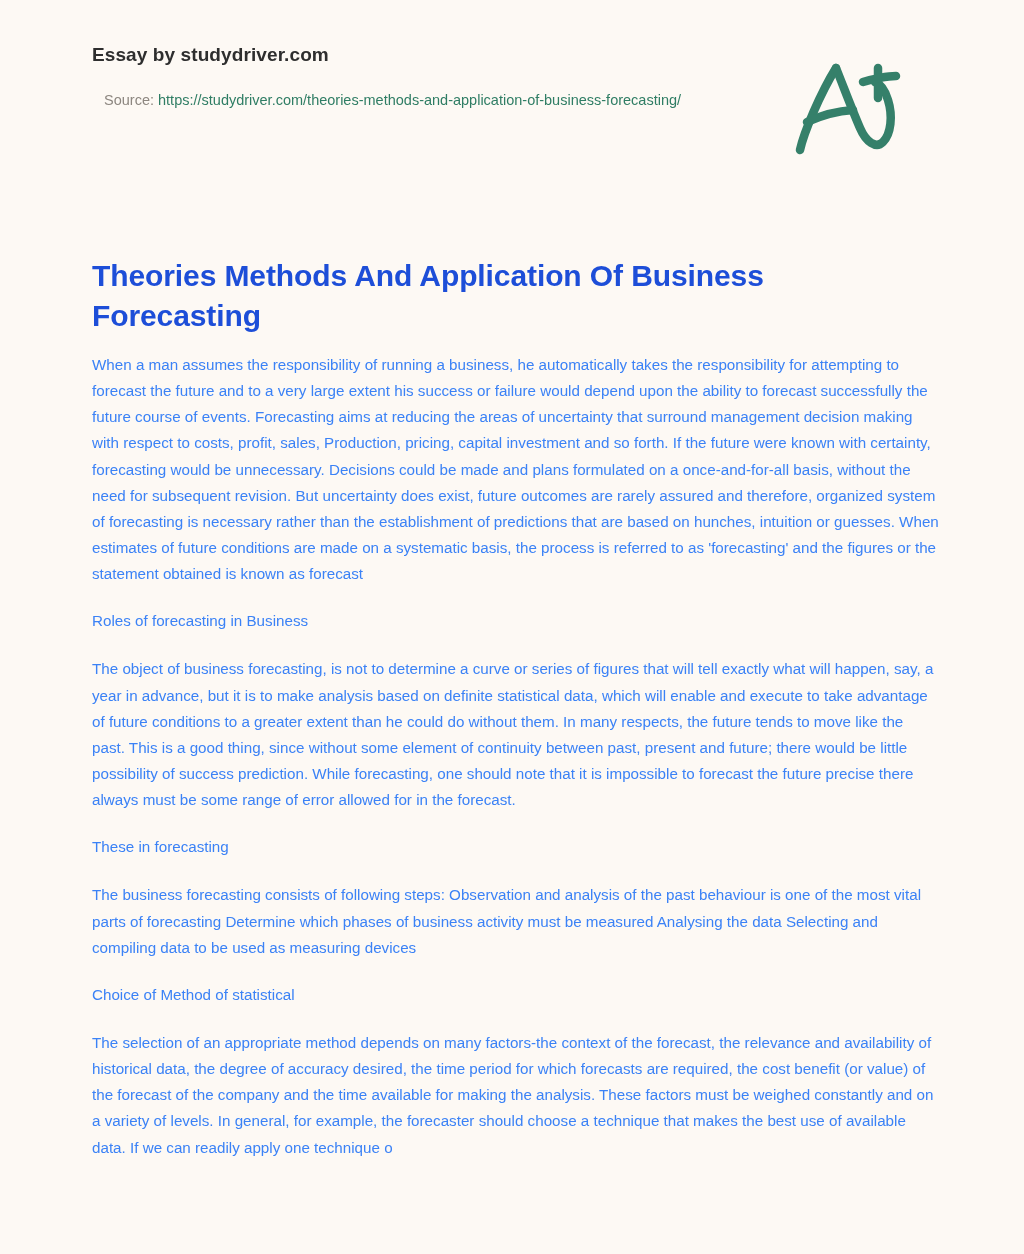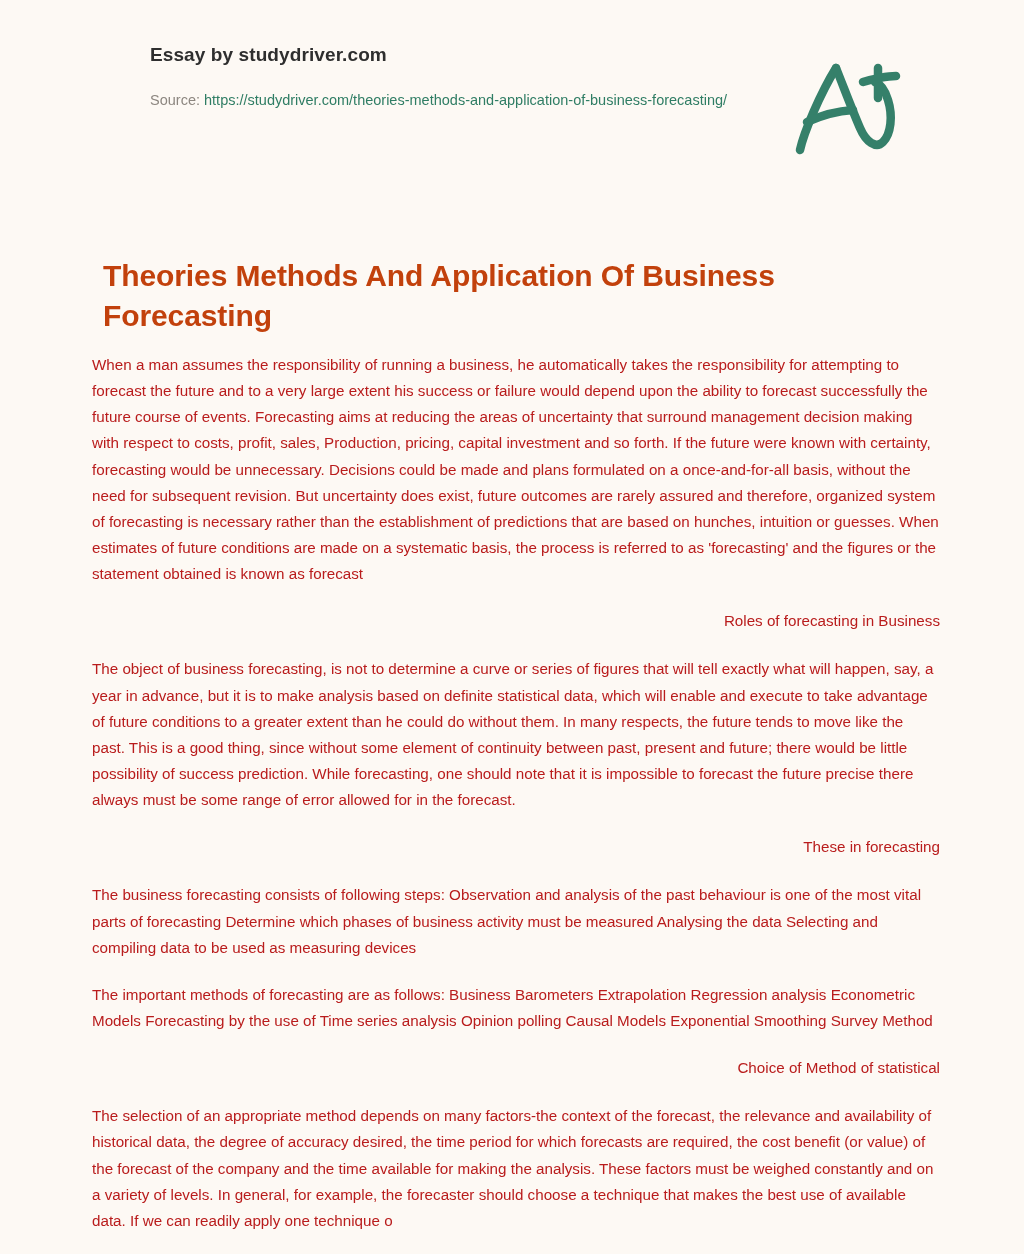--- a/index.html
+++ b/index.html
@@ -30,42 +30,42 @@
     left: 0;
     top: 0;
     width: 1024px;
     padding: 44px 92px 0 92px;
     box-sizing: border-box;
   }
 
   .header-inner {
     display: flex;
     align-items: flex-start;
-    justify-content: flex-end;
+    justify-content: space-between;
   }
 
   .header-left {
     flex: 1 1 auto;
     max-width: 640px;
   }
 
   .brand-line {
     font-size: 19px;
     font-weight: bold;
     color: #2e2e2e;
     letter-spacing: 0.1px;
     line-height: 1.2;
     margin: 0 0 22px 0;
   }
 
   .source-line {
     font-size: 14.5px;
     line-height: 1.62;
     color: #9a9088;
-    margin: 0;
+    margin: 12px;
     word-break: break-word;
   }
 
   .source-label {
     color: #8d8780;
   }
 
   .source-url {
     color: #2f7d64;
     text-decoration: none;
@@ -77,50 +77,49 @@
     width: 120px;
     height: 104px;
     margin-top: 10px;
     margin-right: 22px;
     display: block;
   }
 
   
   .doc-title {
     position: absolute;
-    left: 103px;
+    left: 92px;
     top: 256px;
     width: 700px;
     font-size: 30px;
     line-height: 1.32;
     font-weight: bold;
-    color: #c2410c;
+    color: #1d4ed8;
     letter-spacing: -0.1px;
     margin: 0;
   }
 
   
   .doc-body {
     position: absolute;
     left: 92px;
     top: 352px;
     width: 848px;
   }
 
   .doc-body p {
     margin: 0 0 21px 0;
     font-size: 15.2px;
     line-height: 1.72;
-    color: #b91c1c;
+    color: #3b82f6;
     text-align: left;
   }
 
   .doc-body p.section-heading {
     margin: 0 0 22px 0;
-    text-align: right;
   }
 
   
   .bottom-cut {
     position: absolute;
     left: 0;
     bottom: 0;
     width: 1024px;
     height: 18px;
     background: linear-gradient(to bottom, rgba(253,249,244,0) 0%, rgba(253,249,244,1) 85%);
@@ -160,19 +159,18 @@
   </div>
 
   <h1 class="doc-title">Theories Methods And Application Of Business Forecasting</h1>
 
   <div class="doc-body">
       <p>When a man assumes the responsibility of running a business, he automatically takes the responsibility for attempting to forecast the future and to a very large extent his success or failure would depend upon the ability to forecast successfully the future course of events. Forecasting aims at reducing the areas of uncertainty that surround management decision making with respect to costs, profit, sales, Production, pricing, capital investment and so forth. If the future were known with certainty, forecasting would be unnecessary. Decisions could be made and plans formulated on a once-and-for-all basis, without the need for subsequent revision. But uncertainty does exist, future outcomes are rarely assured and therefore, organized system of forecasting is necessary rather than the establishment of predictions that are based on hunches, intuition or guesses. When estimates of future conditions are made on a systematic basis, the process is referred to as 'forecasting' and the figures or the statement obtained is known as forecast</p>
       <p class="section-heading">Roles of forecasting in Business</p>
       <p>The object of business forecasting, is not to determine a curve or series of figures that will tell exactly what will happen, say, a year in advance, but it is to make analysis based on definite statistical data, which will enable and execute to take advantage of future conditions to a greater extent than he could do without them. In many respects, the future tends to move like the past. This is a good thing, since without some element of continuity between past, present and future; there would be little possibility of success prediction. While forecasting, one should note that it is impossible to forecast the future precise there always must be some range of error allowed for in the forecast.</p>
       <p class="section-heading">These in forecasting</p>
       <p>The business forecasting consists of following steps: Observation and analysis of the past behaviour is one of the most vital parts of forecasting Determine which phases of business activity must be measured Analysing the data Selecting and compiling data to be used as measuring devices</p>
-      <p>The important methods of forecasting are as follows: Business Barometers Extrapolation Regression analysis Econometric Models Forecasting by the use of Time series analysis Opinion polling Causal Models Exponential Smoothing Survey Method</p>
       <p class="section-heading">Choice of Method of statistical</p>
       <p>The selection of an appropriate method depends on many factors-the context of the forecast, the relevance and availability of historical data, the degree of accuracy desired, the time period for which forecasts are required, the cost benefit (or value) of the forecast of the company and the time available for making the analysis. These factors must be weighed constantly and on a variety of levels. In general, for example, the forecaster should choose a technique that makes the best use of available data. If we can readily apply one technique o</p>
     </div>
 
   <div class="bottom-cut"></div>
 </div>
 
 </body></html>

